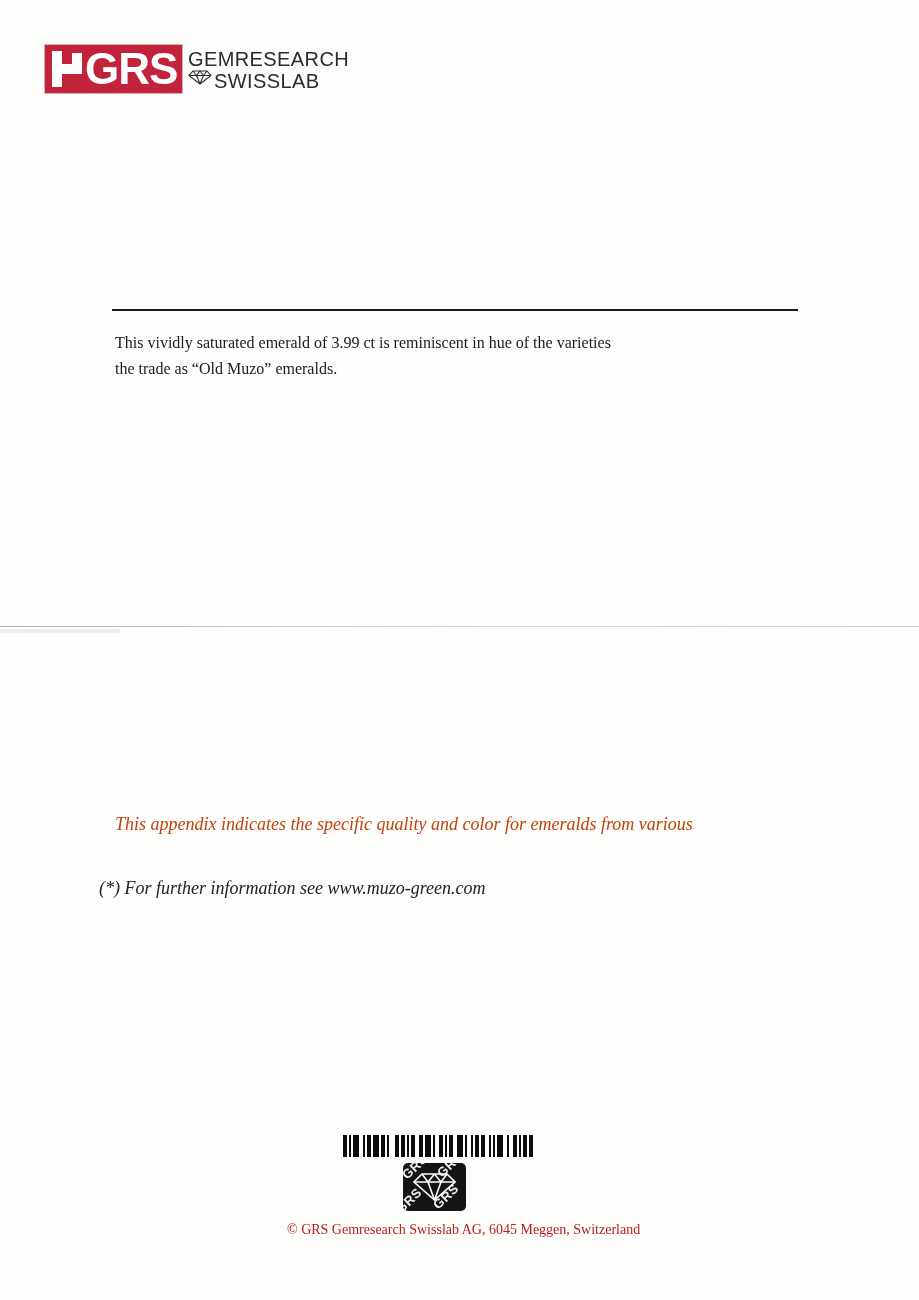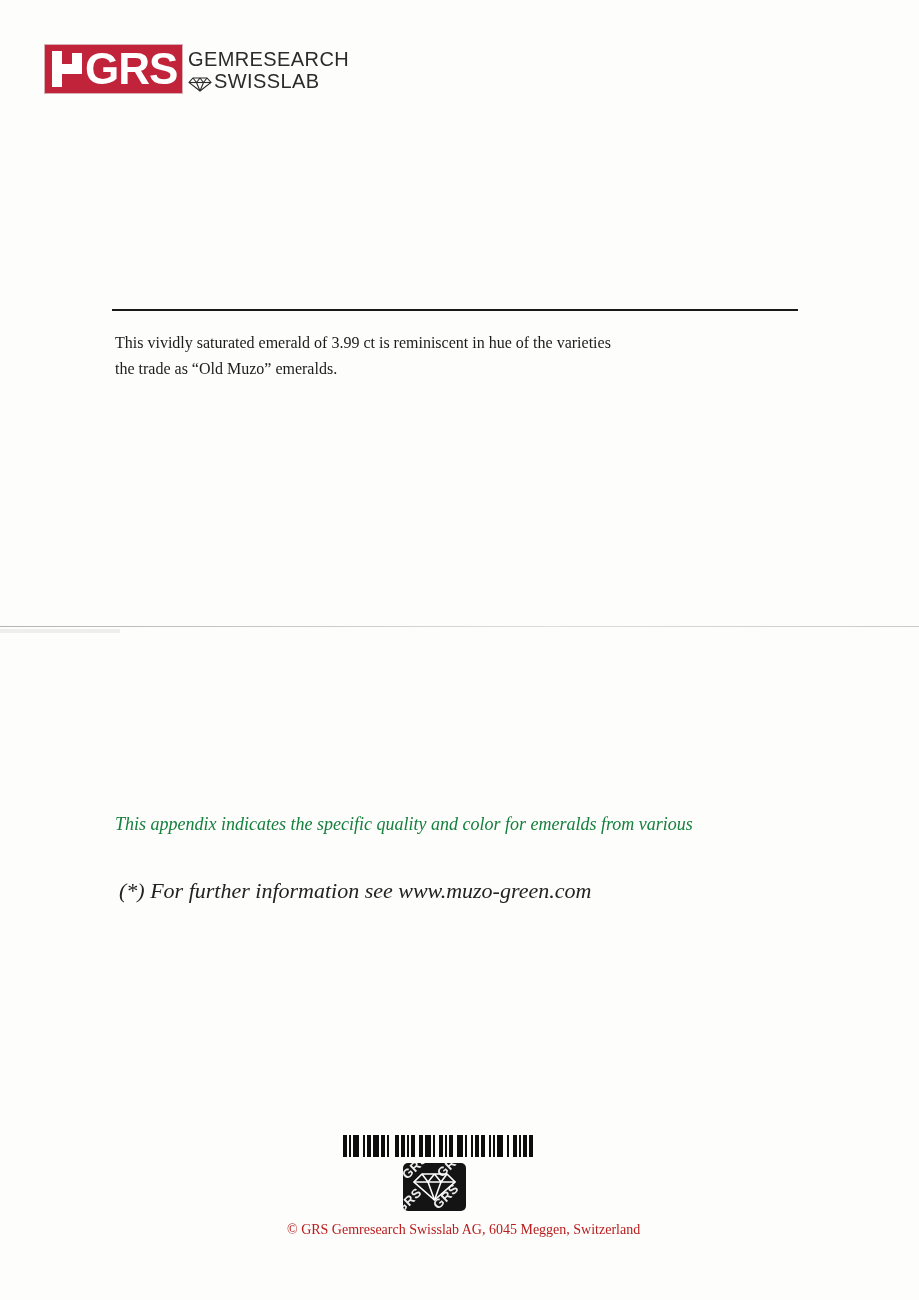--- a/index.html
+++ b/index.html
@@ -26,21 +26,21 @@
     font-family: "Liberation Sans", "DejaVu Sans", sans-serif;
     font-weight: bold; font-size: 44px; line-height: 44px;
     letter-spacing: -1px; color: #ffffff;
     transform: scaleY(1.02); margin-left: 1px;
   }
   .wordmark {
     margin-left: 6px; padding-top: 3px;
     font-family: "Liberation Sans", "DejaVu Sans", sans-serif;
     color: #2b2b2b; font-size: 20px; line-height: 22px; letter-spacing: 0.4px;
   }
-  .wordmark .row2 { display: flex; align-items: flex-end; gap: 2px; }
+  .wordmark .row2 { display: flex; align-items: flex-start; gap: 2px; }
   .diamond-sm { width: 24px; height: 15px; flex: 0 0 auto; }
 
   
   .heading {
     position: absolute; left: 115px; top: 281px;
     font-size: 21px; font-weight: bold; white-space: nowrap; color: #111;
   }
   .heading-rule {
     position: absolute; left: 112px; top: 309px;
     width: 686px; height: 2px; background: #191919;
@@ -54,25 +54,25 @@
   .crease {
     position: absolute; left: 0; top: 626px; width: 919px; height: 1px;
     background: linear-gradient(to right, rgba(120,120,120,.55), rgba(160,160,160,.35) 60%, rgba(140,140,140,.45));
   }
   .crease-smudge {
     position: absolute; left: 0; top: 629px; width: 120px; height: 4px;
     background: rgba(130,130,130,.12);
   }
 
   
-  .note { position: absolute; left: 115px; top: 813px; font-size: 18px; font-style: italic; color: #15803d; }
+  .note { position: absolute; left: 115px; top: 813px; font-size: 18px; font-style: italic; color: #c2410c; }
   .note .textline { white-space: nowrap; line-height: 22px; }
   .footnote {
-    position: absolute; left: 119px; top: 878px;
-    font-size: 22px; font-style: italic; white-space: nowrap; color: #222;
+    position: absolute; left: 99px; top: 878px;
+    font-size: 18px; font-style: italic; white-space: nowrap; color: #222;
   }
 
   
   .barcode {
     position: absolute; left: 343px; top: 1135px;
     height: 22px; display: flex; align-items: stretch;
   }
   .bc-unit { display: inline-block; width: 2px; height: 100%; }
   .bc-unit.bar { background: #0d0d0d; }
 

